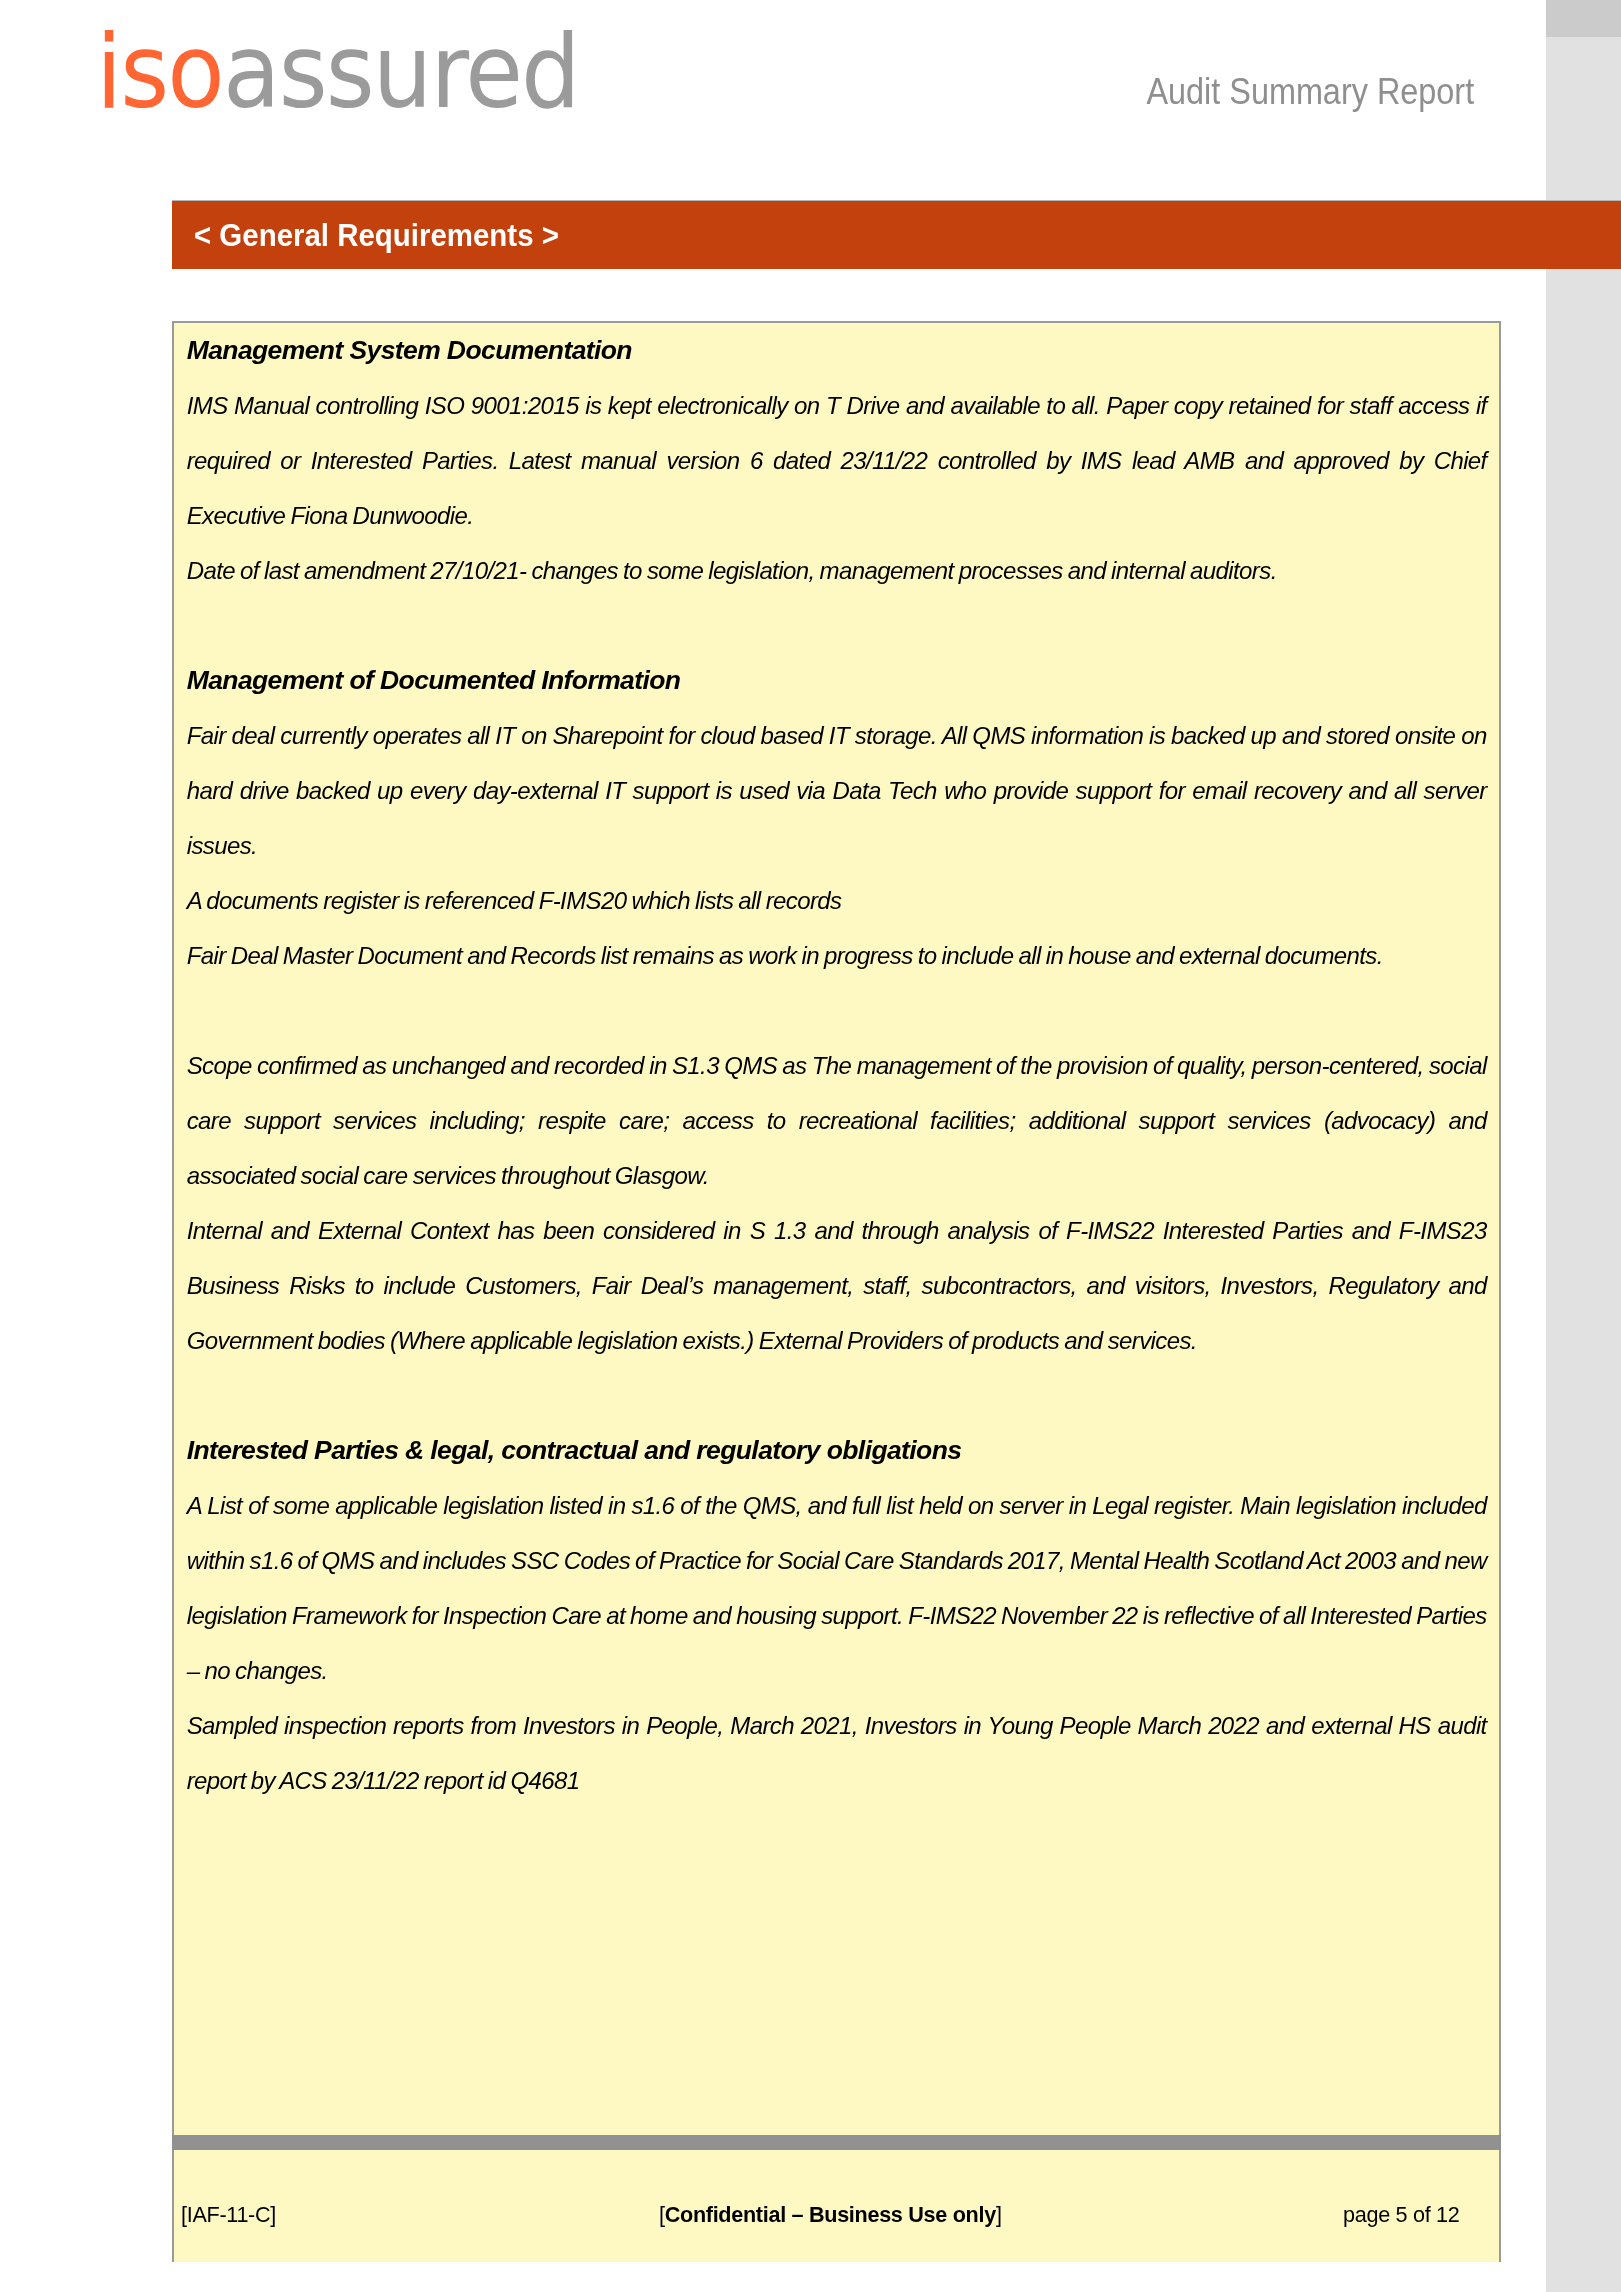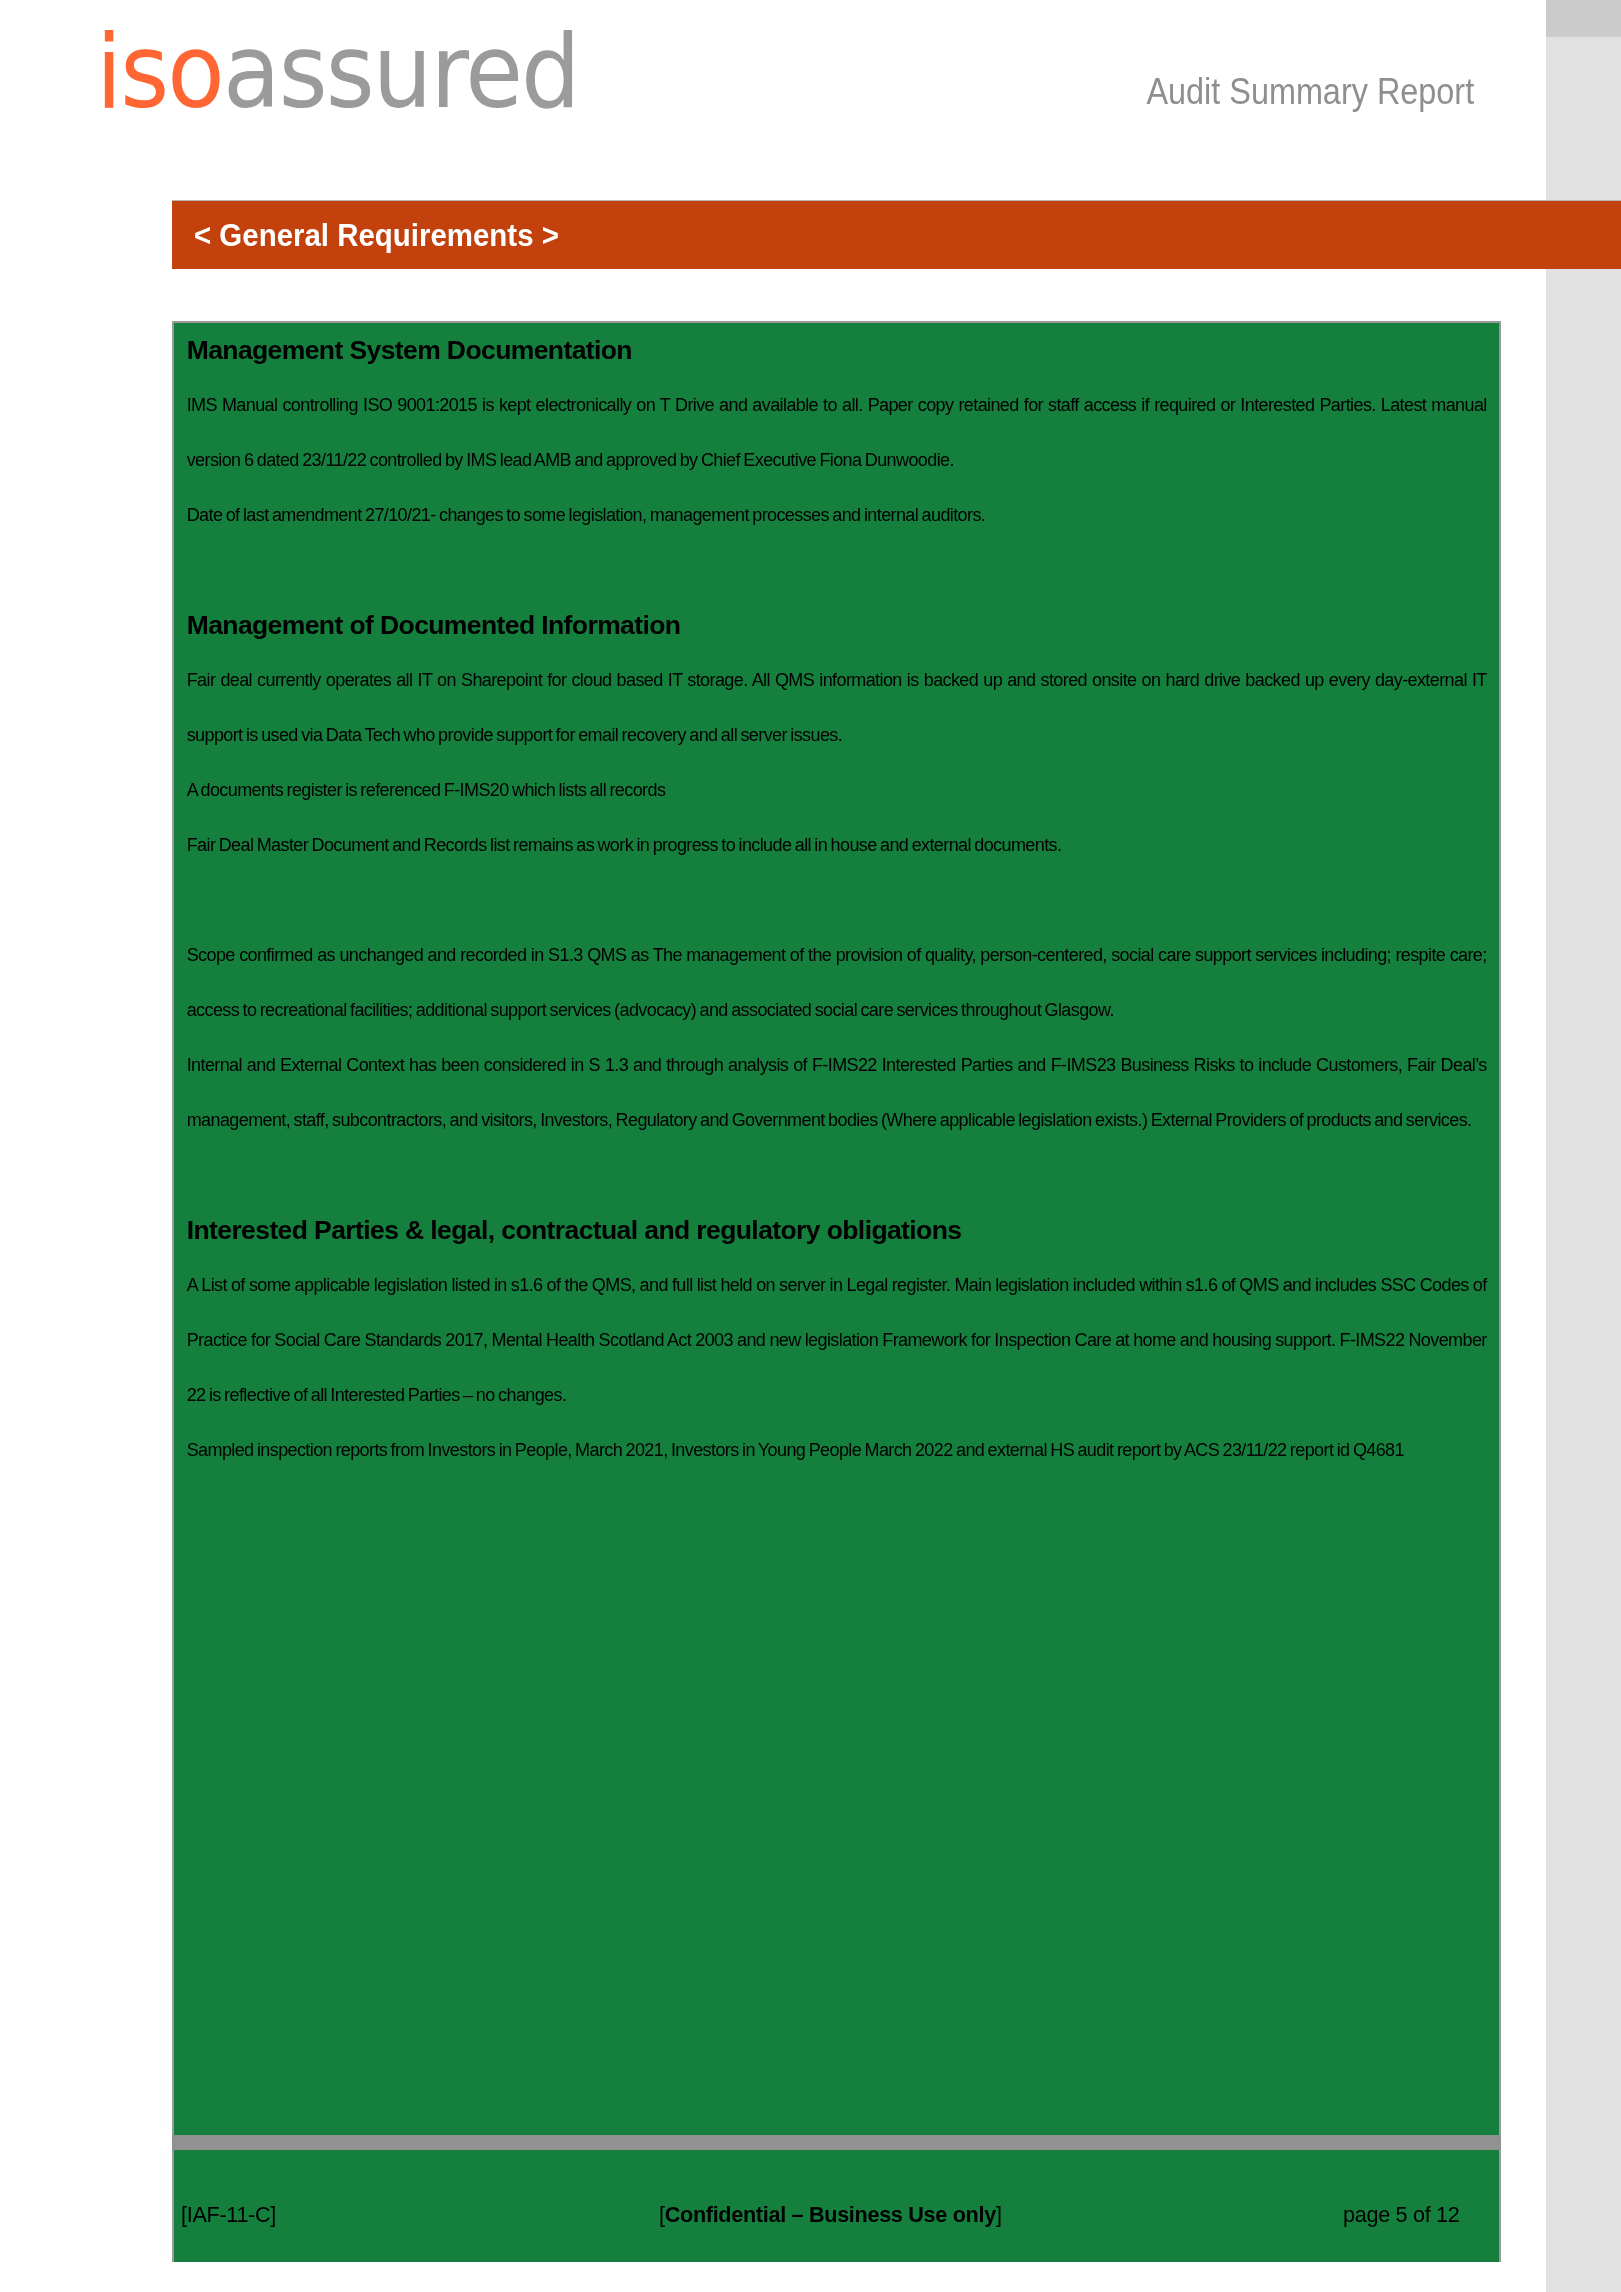--- a/index.html
+++ b/index.html
@@ -86,21 +86,22 @@
   
   .content-box {
     position: absolute;
     left: 172px;
     top: 321px;
     width: 1329px;
     height: 1941px;
     border: 2.9px solid #9a9a9a;
     border-bottom: none;
     box-sizing: border-box;
-    background: #15803d;
+    background: #fef9c3;
+    font-style: italic;
   }
   .content-bottom-band {
     position: absolute;
     left: 172px;
     top: 2135px;
     width: 1329px;
     height: 14.7px;
     background: #919191;
   }
   .content-inner {
@@ -113,21 +114,21 @@
     margin-bottom: 55px;
   }
   .section-heading {
     font-size: 26.5px;
     font-weight: bold;
     line-height: 55px;
     letter-spacing: -0.6px;
     white-space: nowrap;
   }
   .para {
-    font-size: 18px;
+    font-size: 24px;
     line-height: 55px;
     text-align: justify;
     letter-spacing: -0.6px;
     word-spacing: -1px;
   }
   .para.last-line-left { text-align-last: left; }
   
   .footer-left, .footer-center, .footer-right {
     position: absolute;
     top: 2202px;

